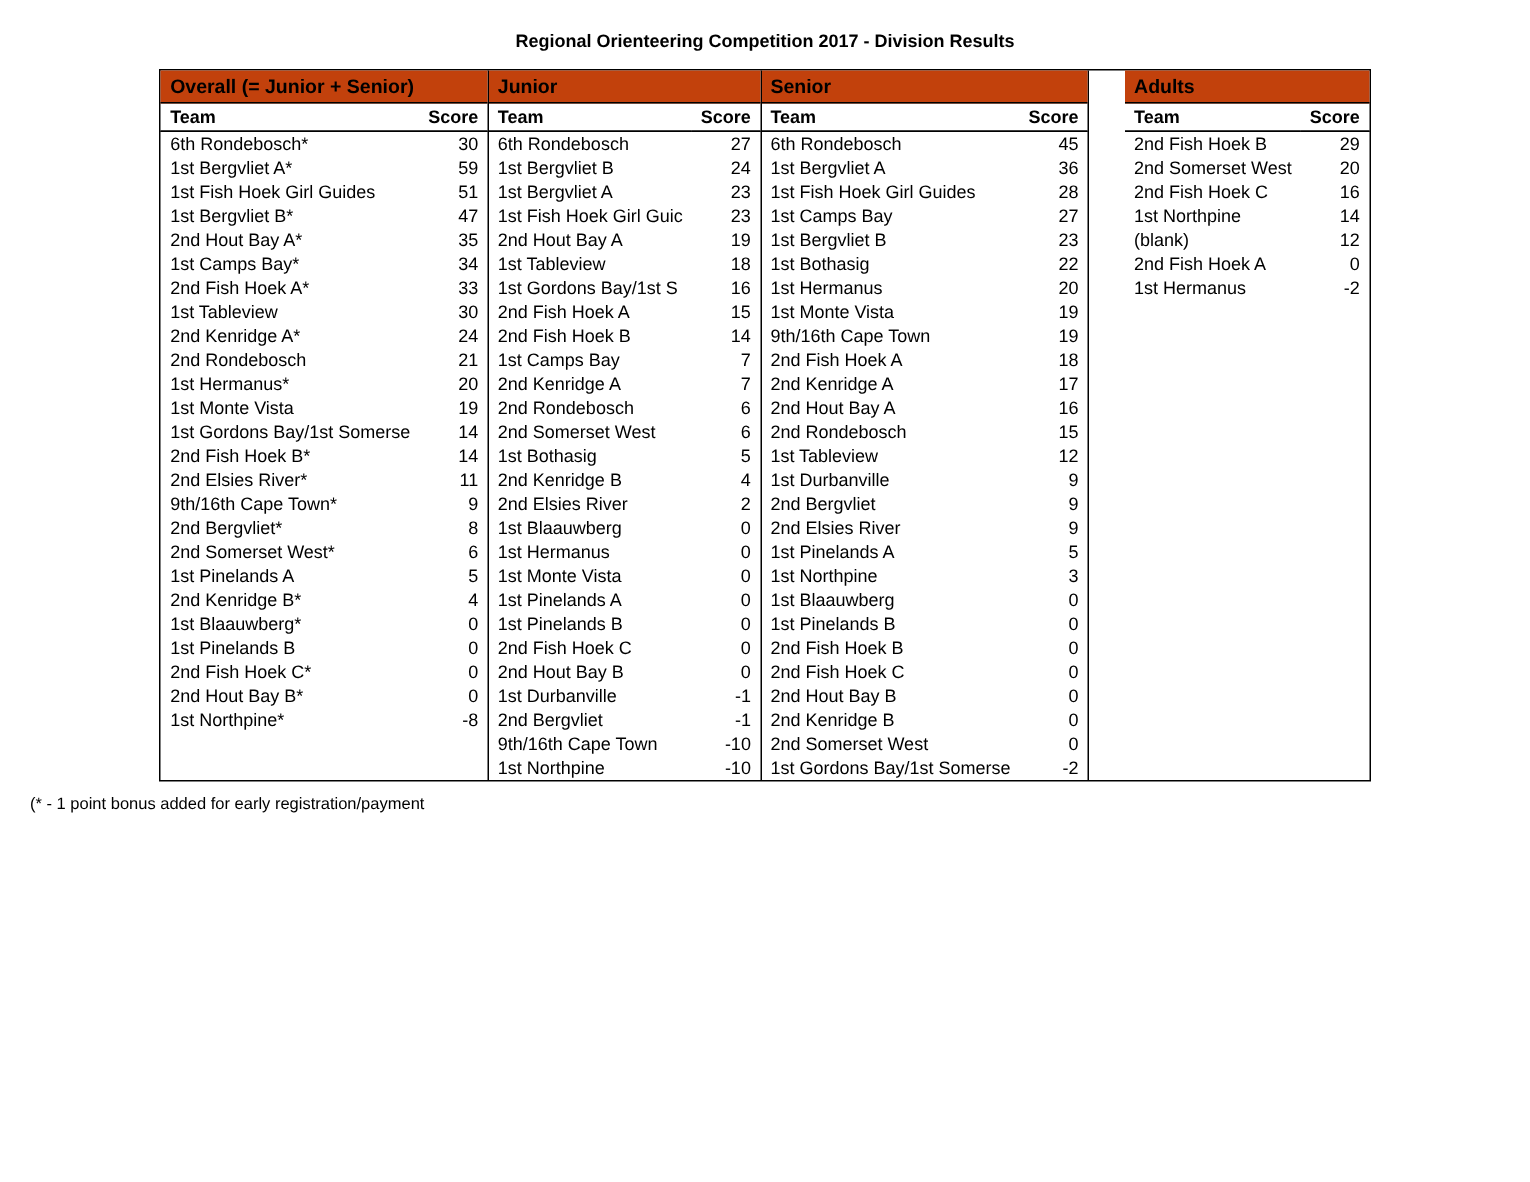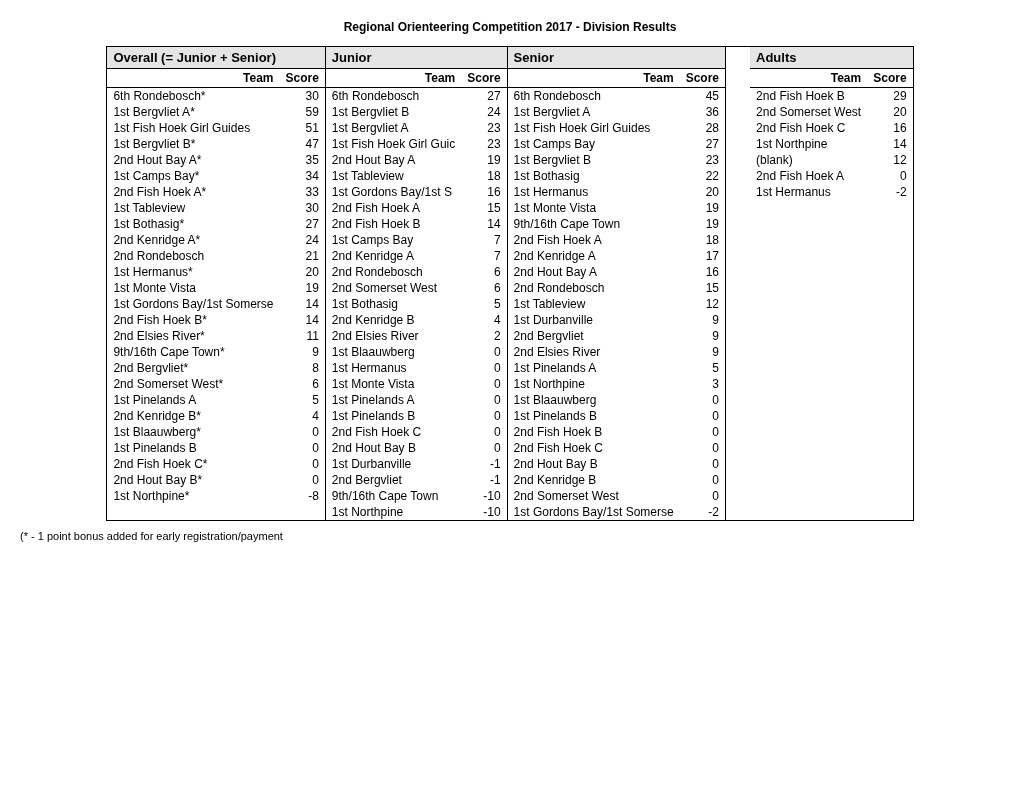--- a/index.html
+++ b/index.html
@@ -28,29 +28,29 @@
     }
     .division:last-child {
       border-right: none;
       margin-left: 24px;
     }
     .division-header {
       font-weight: bold;
       font-size: 13px;
       padding: 3px 6px;
       border-bottom: 1px solid #000;
-      background: #e5e5e5;
+      background: #c2410c;
     }
     table {
       border-collapse: collapse;
       width: 100%;
     }
     th {
       font-weight: bold;
-      text-align: right;
+      text-align: left;
       padding: 2px 6px;
       border-bottom: 1px solid #000;
       border-right: none;
     }
     th.score-col {
     }
     td {
       padding: 1px 6px;
       white-space: nowrap;
     }
@@ -104,24 +104,20 @@
           </tr>
           <tr>
             <td>2nd Fish Hoek A*</td>
             <td class="score">33</td>
           </tr>
           <tr>
             <td>1st Tableview</td>
             <td class="score">30</td>
           </tr>
           <tr>
-            <td>1st Bothasig*</td>
-            <td class="score">27</td>
-          </tr>
-          <tr>
             <td>2nd Kenridge A*</td>
             <td class="score">24</td>
           </tr>
           <tr>
             <td>2nd Rondebosch</td>
             <td class="score">21</td>
           </tr>
           <tr>
             <td>1st Hermanus*</td>
             <td class="score">20</td>

